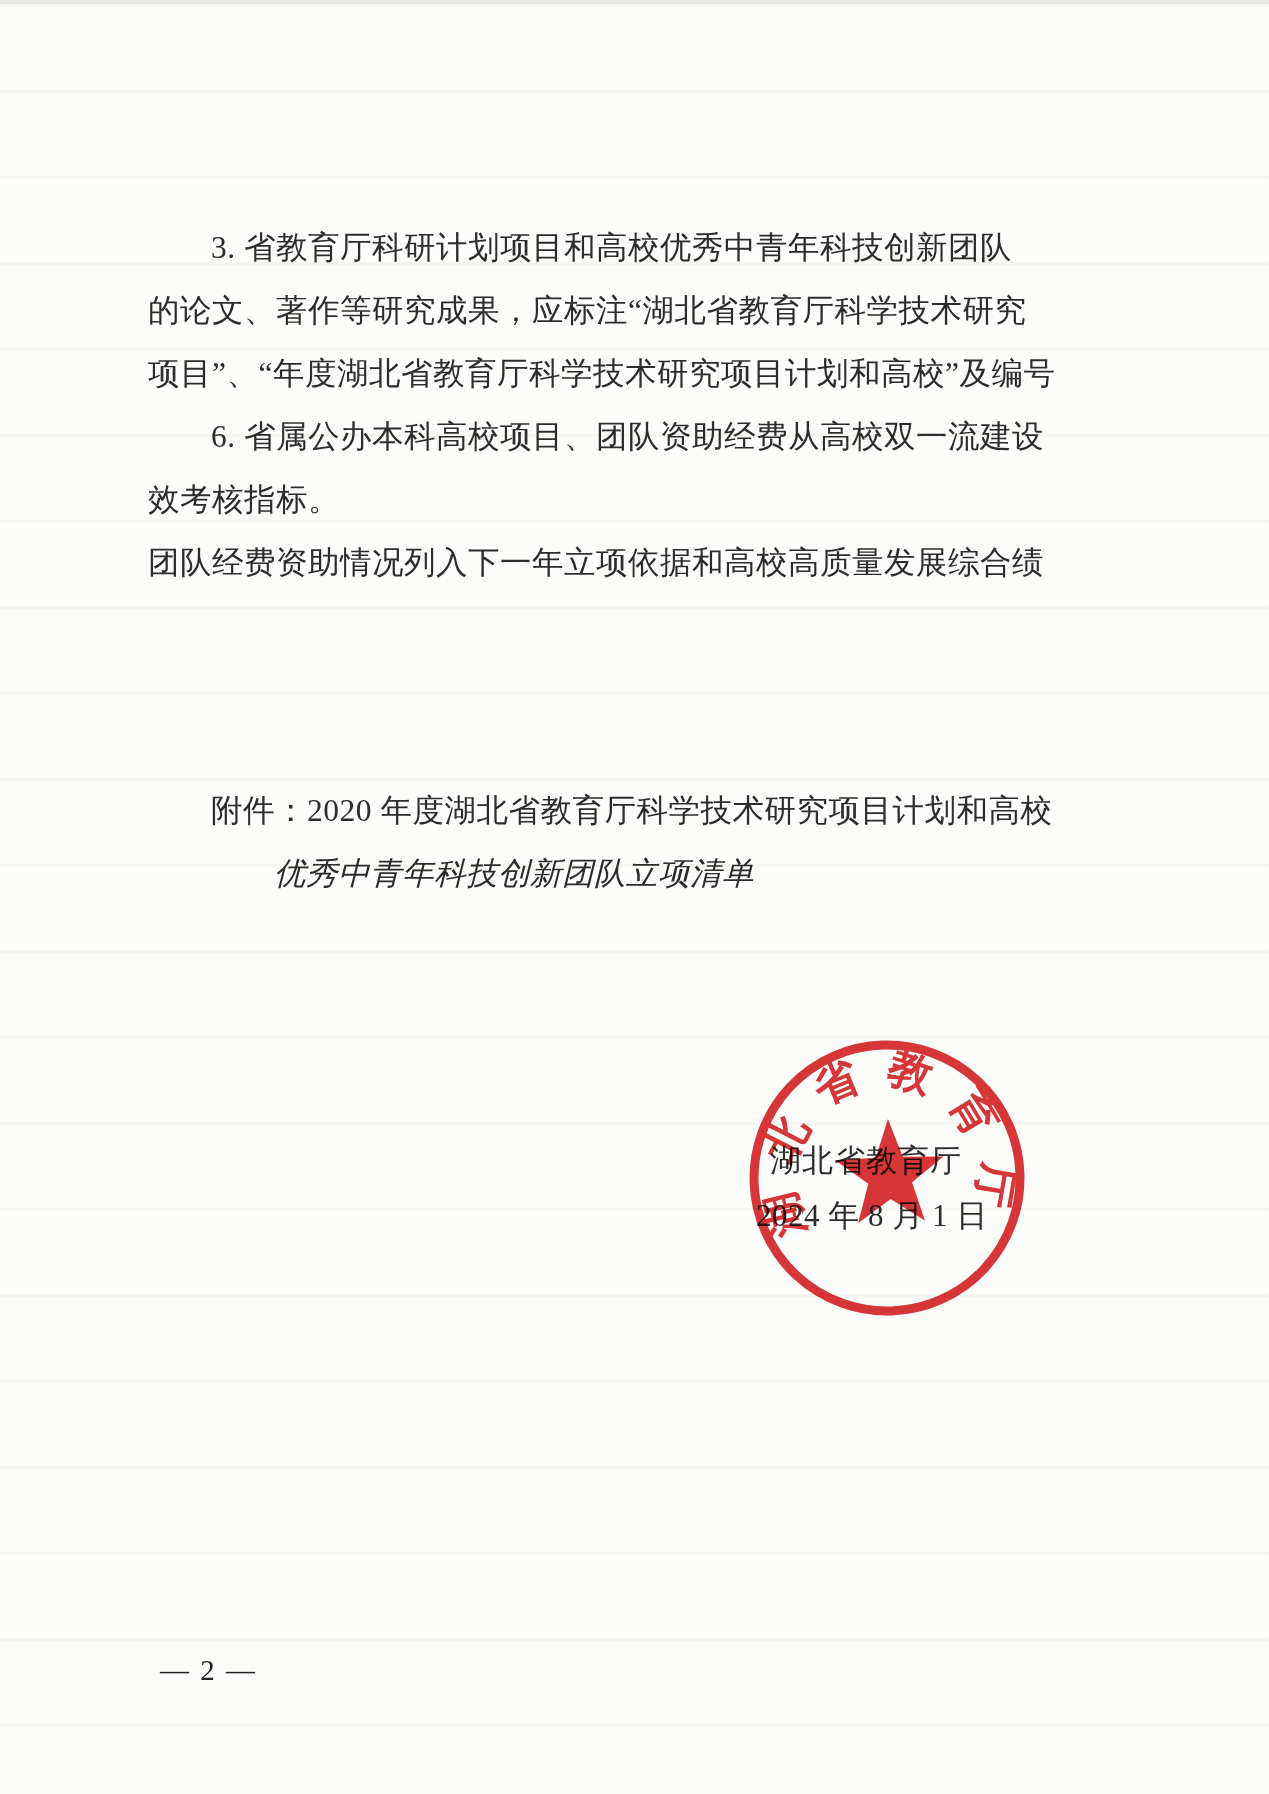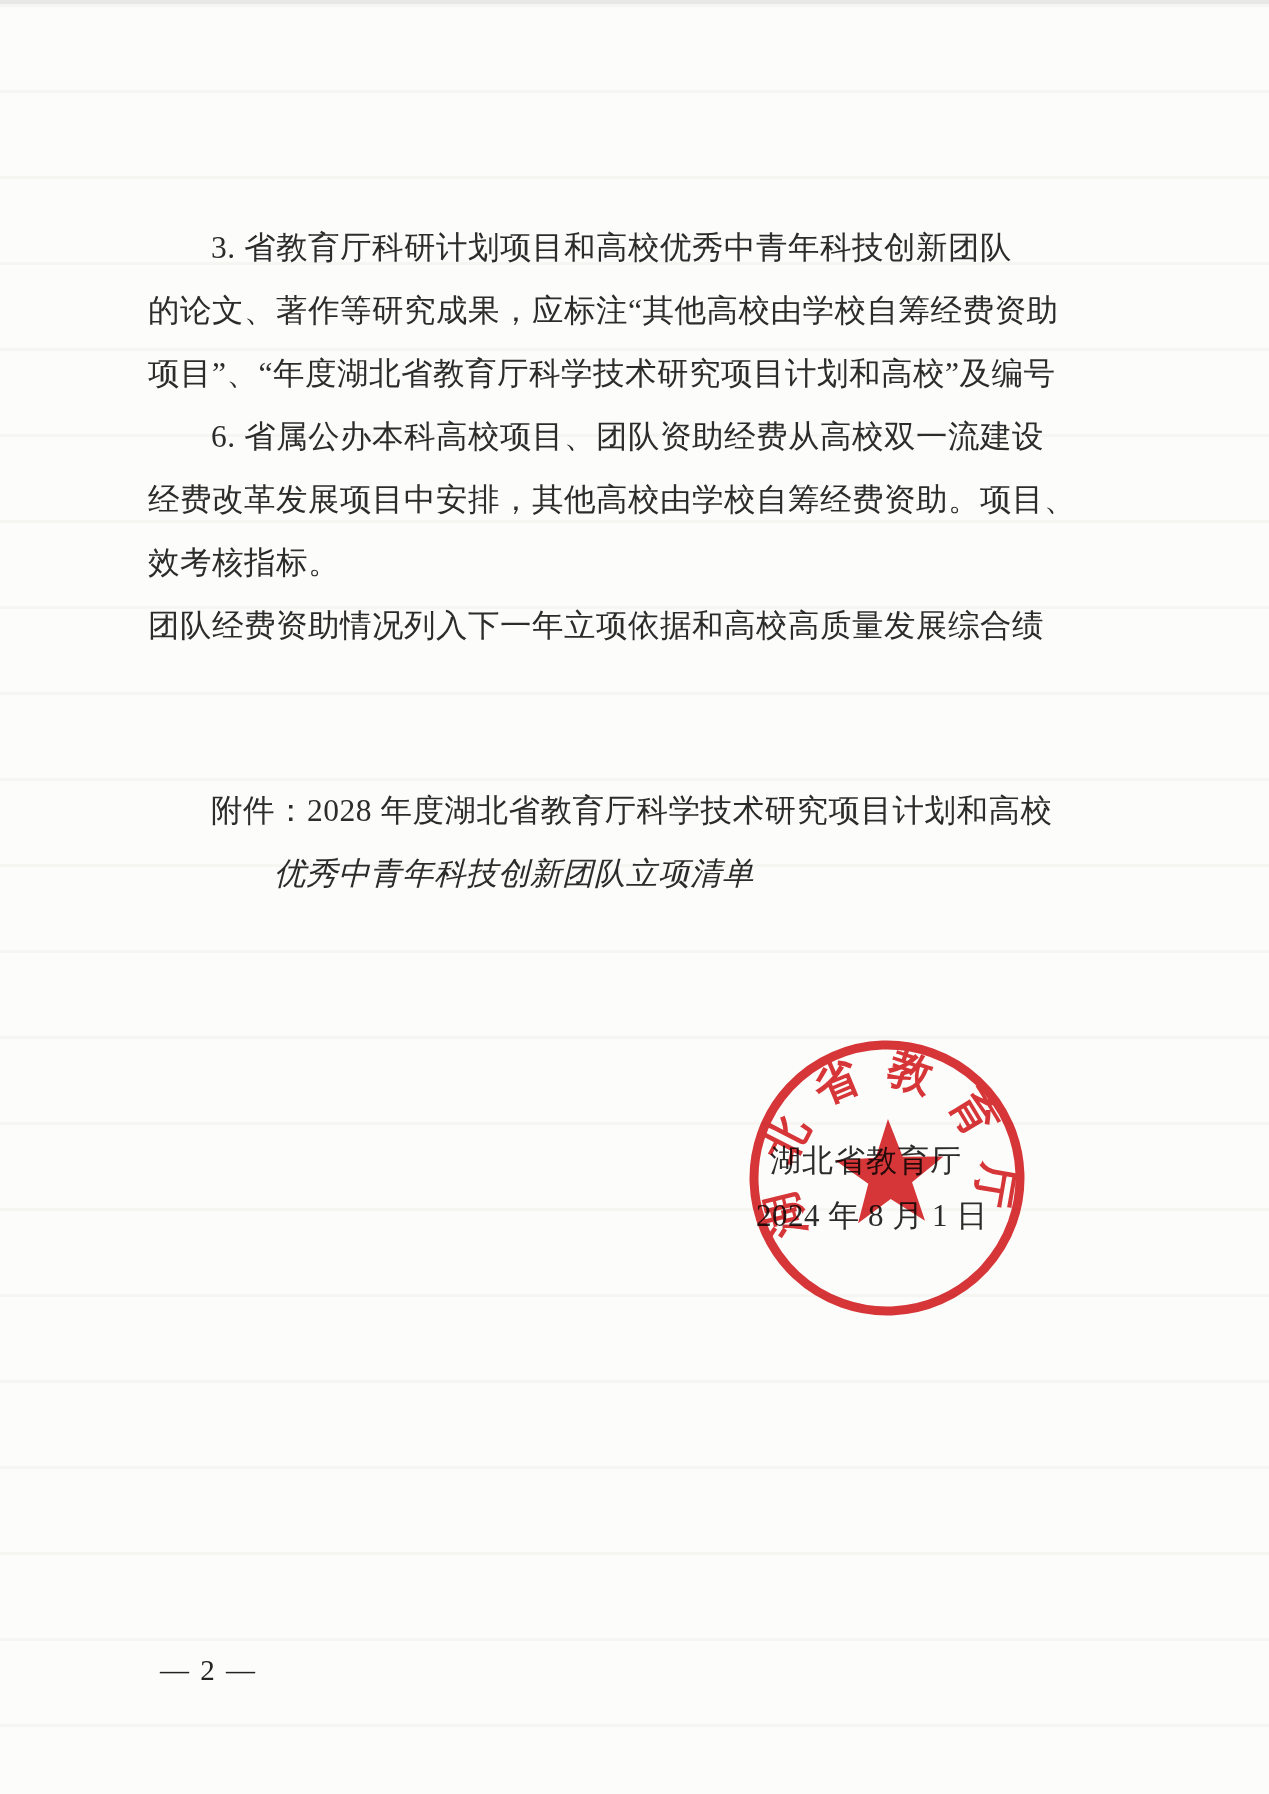--- a/index.html
+++ b/index.html
@@ -86,30 +86,29 @@
     white-space:nowrap;
   }
 </style>
 </head>
 <body>
 
 <div class="page">
 
   <div class="doc-body">
     <span class="doc-line indent">3. 省教育厅科研计划项目和高校优秀中青年科技创新团队</span>
-    <span class="doc-line">的论文、著作等研究成果，应标注“其他高校由学校自筹经费资助</span>
+    <span class="doc-line">的论文、著作等研究成果，应标注“湖北省教育厅科学技术研究</span>
     <span class="doc-line">项目”、“年度湖北省教育厅科学技术研究项目计划和高校”及编号</span>
     <span class="doc-line indent">6. 省属公办本科高校项目、团队资助经费从高校双一流建设</span>
-    <span class="doc-line">经费改革发展项目中安排，其他高校由学校自筹经费资助。项目、</span>
     <span class="doc-line">效考核指标。</span>
     <span class="doc-line">团队经费资助情况列入下一年立项依据和高校高质量发展综合绩</span>
   </div>
 
   <div class="attachment">
-    <span class="doc-line indent">附件：2028 年度湖北省教育厅科学技术研究项目计划和高校</span>
+    <span class="doc-line indent">附件：2020 年度湖北省教育厅科学技术研究项目计划和高校</span>
     <span class="doc-line indent2">优秀中青年科技创新团队立项清单</span>
   </div>
 
   <div class="signature-issuer">湖北省教育厅</div>
   <div class="signature-date">2024 年 8 月 1 日</div>
 
   <svg class="seal" viewBox="0 0 290 292" xmlns="http://www.w3.org/2000/svg">
     <circle class="ring" cx="145" cy="146" r="133"></circle>
     <defs>
       <path id="sealTextPath" d="M 64.5 192.5 A 93 93 0 1 1 225.5 192.5" fill="none"></path>

